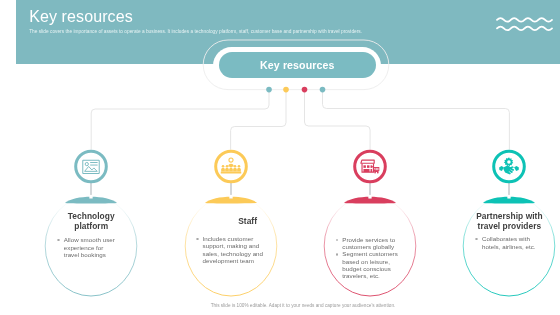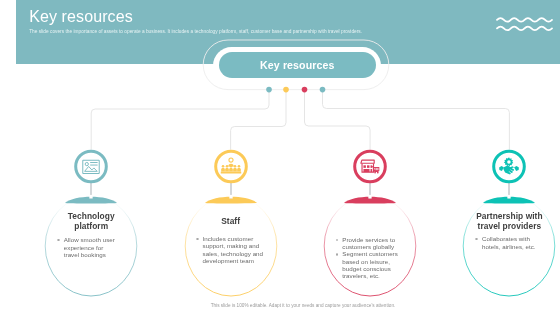--- a/index.html
+++ b/index.html
@@ -130,21 +130,21 @@
             <path d="M5.35 17.1v-2.4a2.1 2.1 0 0 1 4.2 0v2.4z" fill="#fcca58"></path>
      <circle cx="12" cy="11.0" r="1.5" fill="#fcca58"></circle>
             <path d="M9.9 17.1v-2.4a2.1 2.1 0 0 1 4.2 0v2.4z" fill="#fcca58"></path>
      <circle cx="16.55" cy="11.0" r="1.5" fill="#fcca58"></circle>
             <path d="M14.45 17.1v-2.4a2.1 2.1 0 0 1 4.2 0v2.4z" fill="#fcca58"></path>
      <circle cx="21.1" cy="11.0" r="1.5" fill="#fcca58"></circle>
             <path d="M19 17.1v-2.4a2.1 2.1 0 0 1 4.2 0v2.4z" fill="#fcca58"></path>
      <rect x="0.3" y="16.9" width="23.4" height="2.4" rx="0.4" fill="#fcca58"></rect>
           </g>
         </svg>
-        <div class="coltitle" style="left: 10px; width: 180px; top: 216.15px;">Staff</div>
+        <div class="coltitle" style="left: 27px; width: 180px; top: 216.15px;">Staff</div>
         <div class="bullets" style="left: 65.4px; width: 67.2px; top: 235.2px;">
           <div class="bullet">Includes customer support, making and sales, technology and development team</div>
         </div>
       </div>
       <div class="col" style="left: 254.1px;">
         <svg width="200" height="315" viewBox="0 0 200 315" style="position: absolute; left: 0px; top: 0px;">
           <defs>
             <linearGradient id="fade2" x1="0" y1="0" x2="0" y2="1">
               <stop offset="0" stop-color="#d93e5e" stop-opacity="0"></stop>
               <stop offset="0.14" stop-color="#d93e5e" stop-opacity="0.10"></stop>

